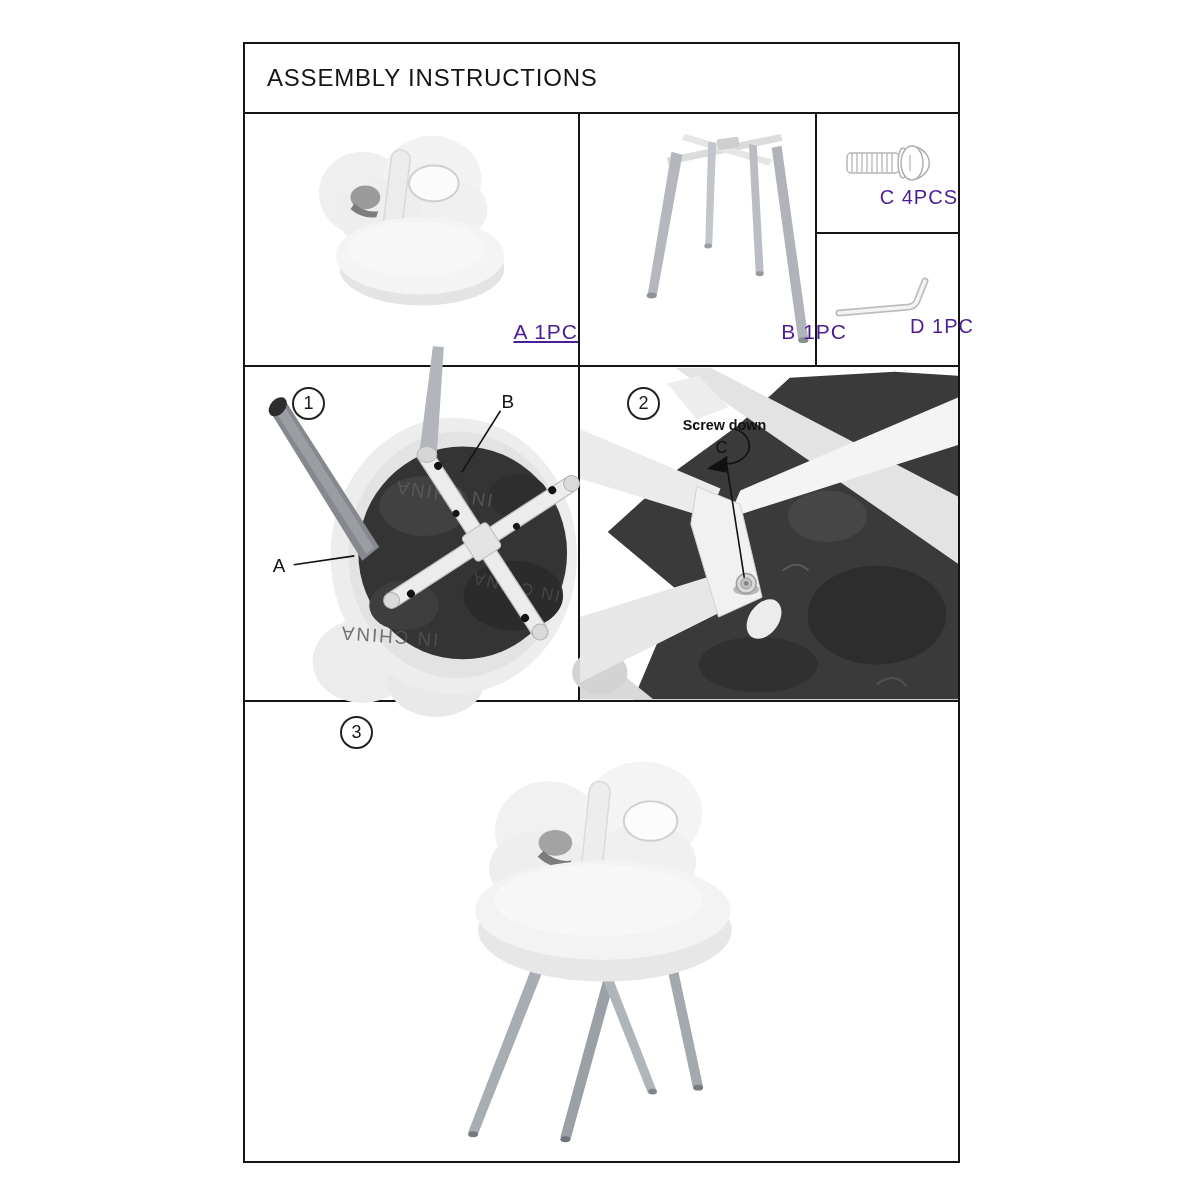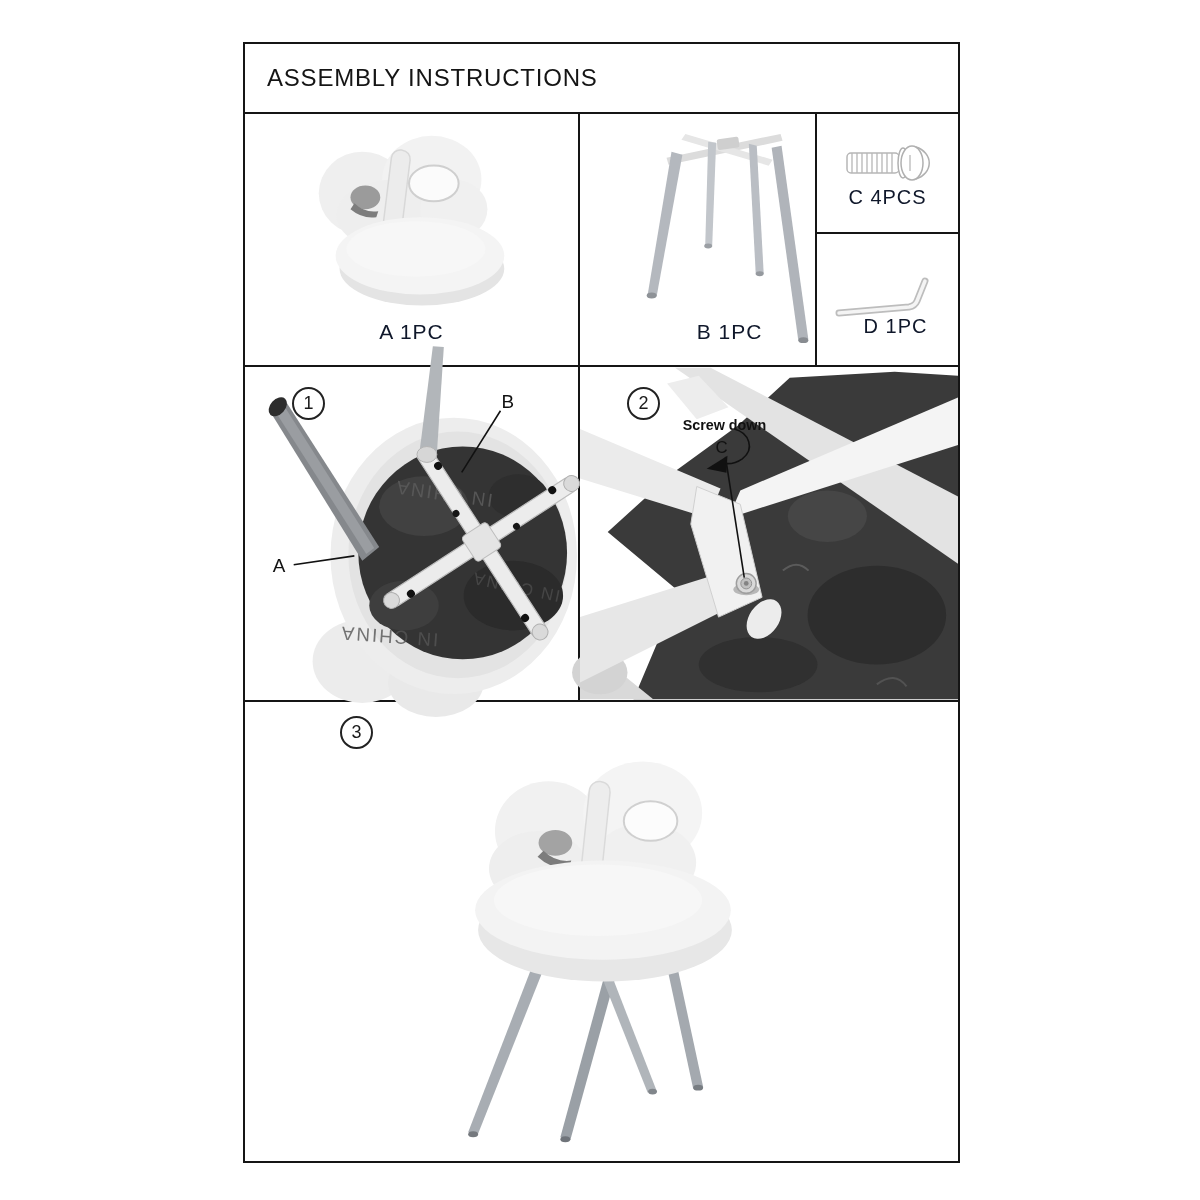--- a/index.html
+++ b/index.html
@@ -6,22 +6,22 @@
   #canvas{position:relative;width:1200px;height:1200px;background:#ffffff;
           font-family:"Liberation Sans",sans-serif;color:#1a1a1a;overflow:hidden;padding-left:12px;}
   .sheet{position:absolute;left:243px;top:42px;width:717px;height:1121px;
          border:2px solid #151515;background:#ffffff;box-sizing:border-box;}
   .hline,.vline{position:absolute;background:#151515;}
   .hline{height:2px;}
   .vline{width:2px;}
   .cell{position:absolute;}
   .title{position:absolute;left:22px;top:0;height:68px;line-height:68px;
          font-size:24px;letter-spacing:0.8px;color:#151515;}
-  .part-label{position:absolute;left:0;width:100%;text-align:center;
-              font-size:21px;letter-spacing:1px;color:#0f172a;}
+  .part-label{position:absolute;left:0;width:100%;text-align:right;
+              font-size:21px;letter-spacing:1px;color:#4c1d95;}
   .badge{position:absolute;width:29px;height:29px;border:2px solid #222;
          border-radius:50%;text-align:center;line-height:29px;font-size:18px;
          color:#1a1a1a;background:transparent;}
   svg{display:block;}
   .photo{position:absolute;left:0;top:0;width:100%;height:100%;overflow:visible;}
   .cal{font-family:"Liberation Sans",sans-serif;}
 </style>
 </head>
 <body>
 
@@ -52,21 +52,21 @@
           <path d="M110,90 q10,10 24,8 l-2,6 q-14,2 -26,-8 z" fill="#7d7d7d"></path>
           <rect x="143" y="36" width="19" height="86" rx="9" transform="rotate(7 152 79)" fill="#ececec" stroke="#d8d8d8" stroke-width="1.5"></rect>
         </g>
 
         <g>
           <ellipse cx="178" cy="156" rx="83" ry="37" fill="#e4e4e4"></ellipse>
           <ellipse cx="176" cy="143" rx="85" ry="39" fill="#f4f4f4"></ellipse>
           <ellipse cx="172" cy="136" rx="70" ry="28" fill="#f7f7f7"></ellipse>
         </g>
       </svg>
-      <div class="part-label" style="top:206px;">A 1PC</div>
+      <div class="part-label" style="top:206px;text-decoration:underline;">A 1PC</div>
     </div>
 
     <div class="cell" style="left:335px;top:70px;width:235px;height:251px;margin-left:32px;">
       <svg class="photo" viewBox="0 0 237 253">
         <g>
 
           <polygon points="55,44 170,20 172,27 57,51" fill="#dcdcdc"></polygon>
           <polygon points="74,20 162,46 158,52 70,26" fill="#e6e6e6"></polygon>
           <rect x="106" y="24" width="22" height="11" rx="2" transform="rotate(-8 117 29)" fill="#cfcfcf"></rect>
 

